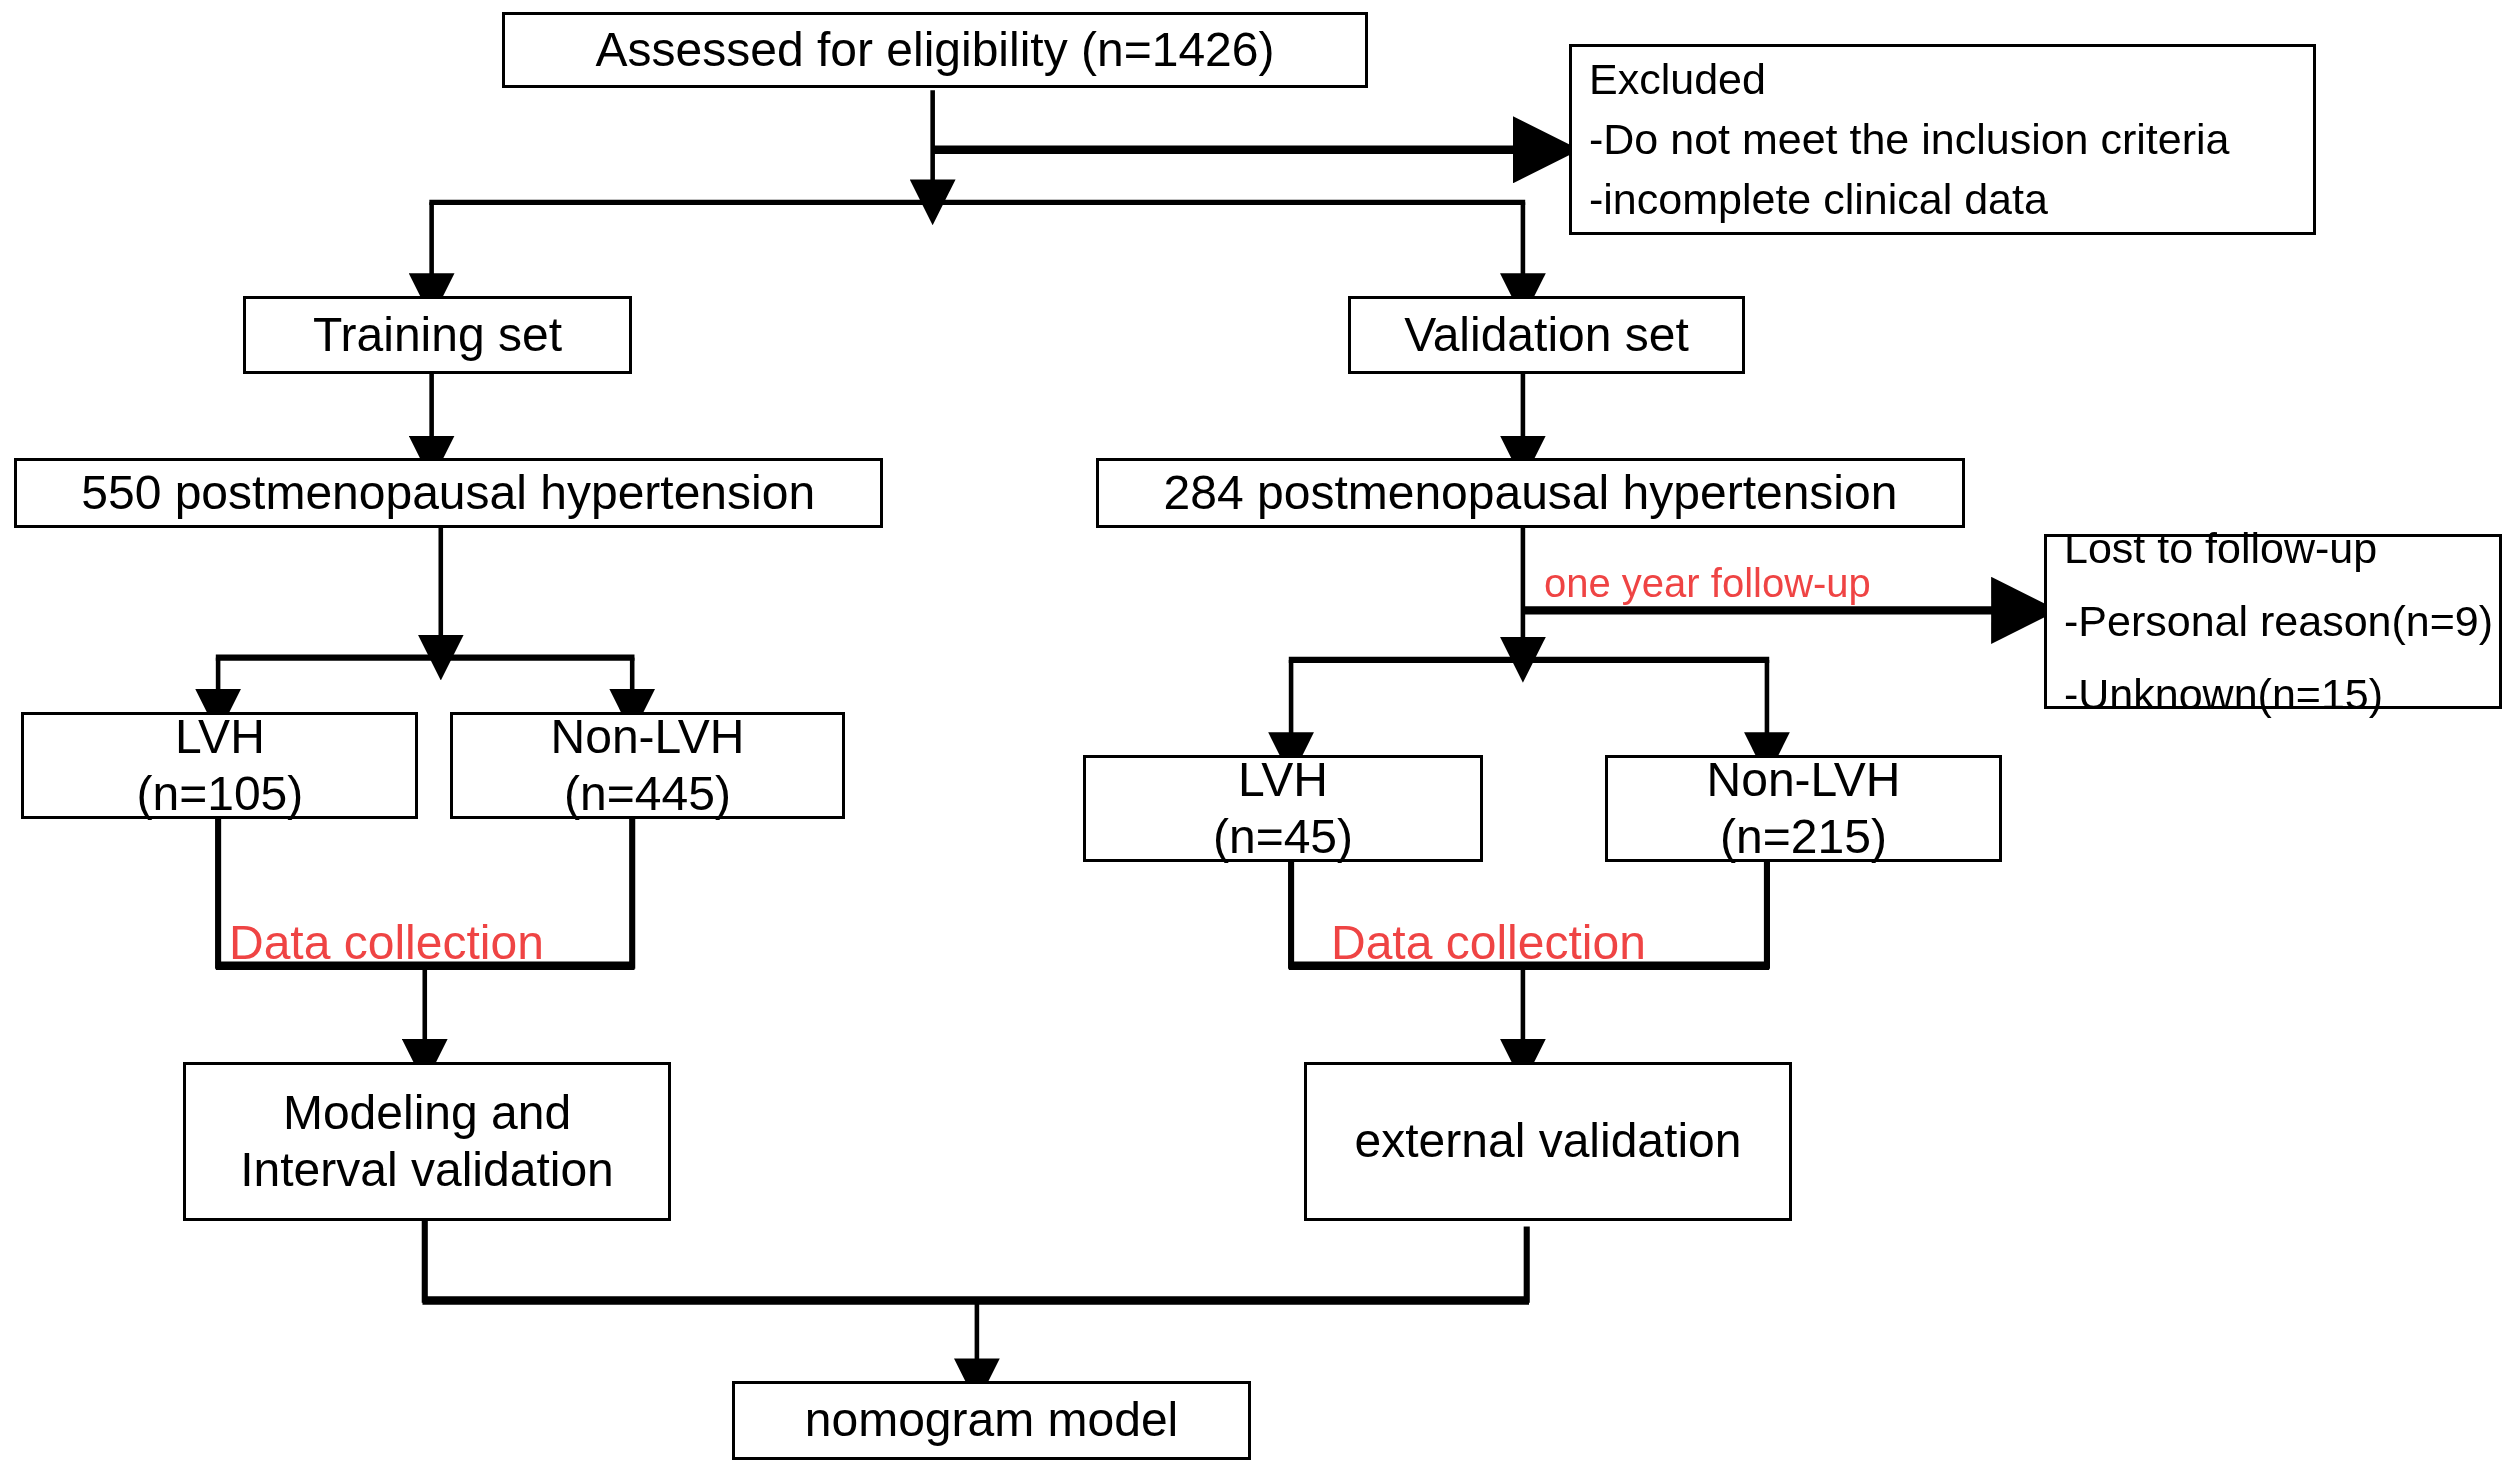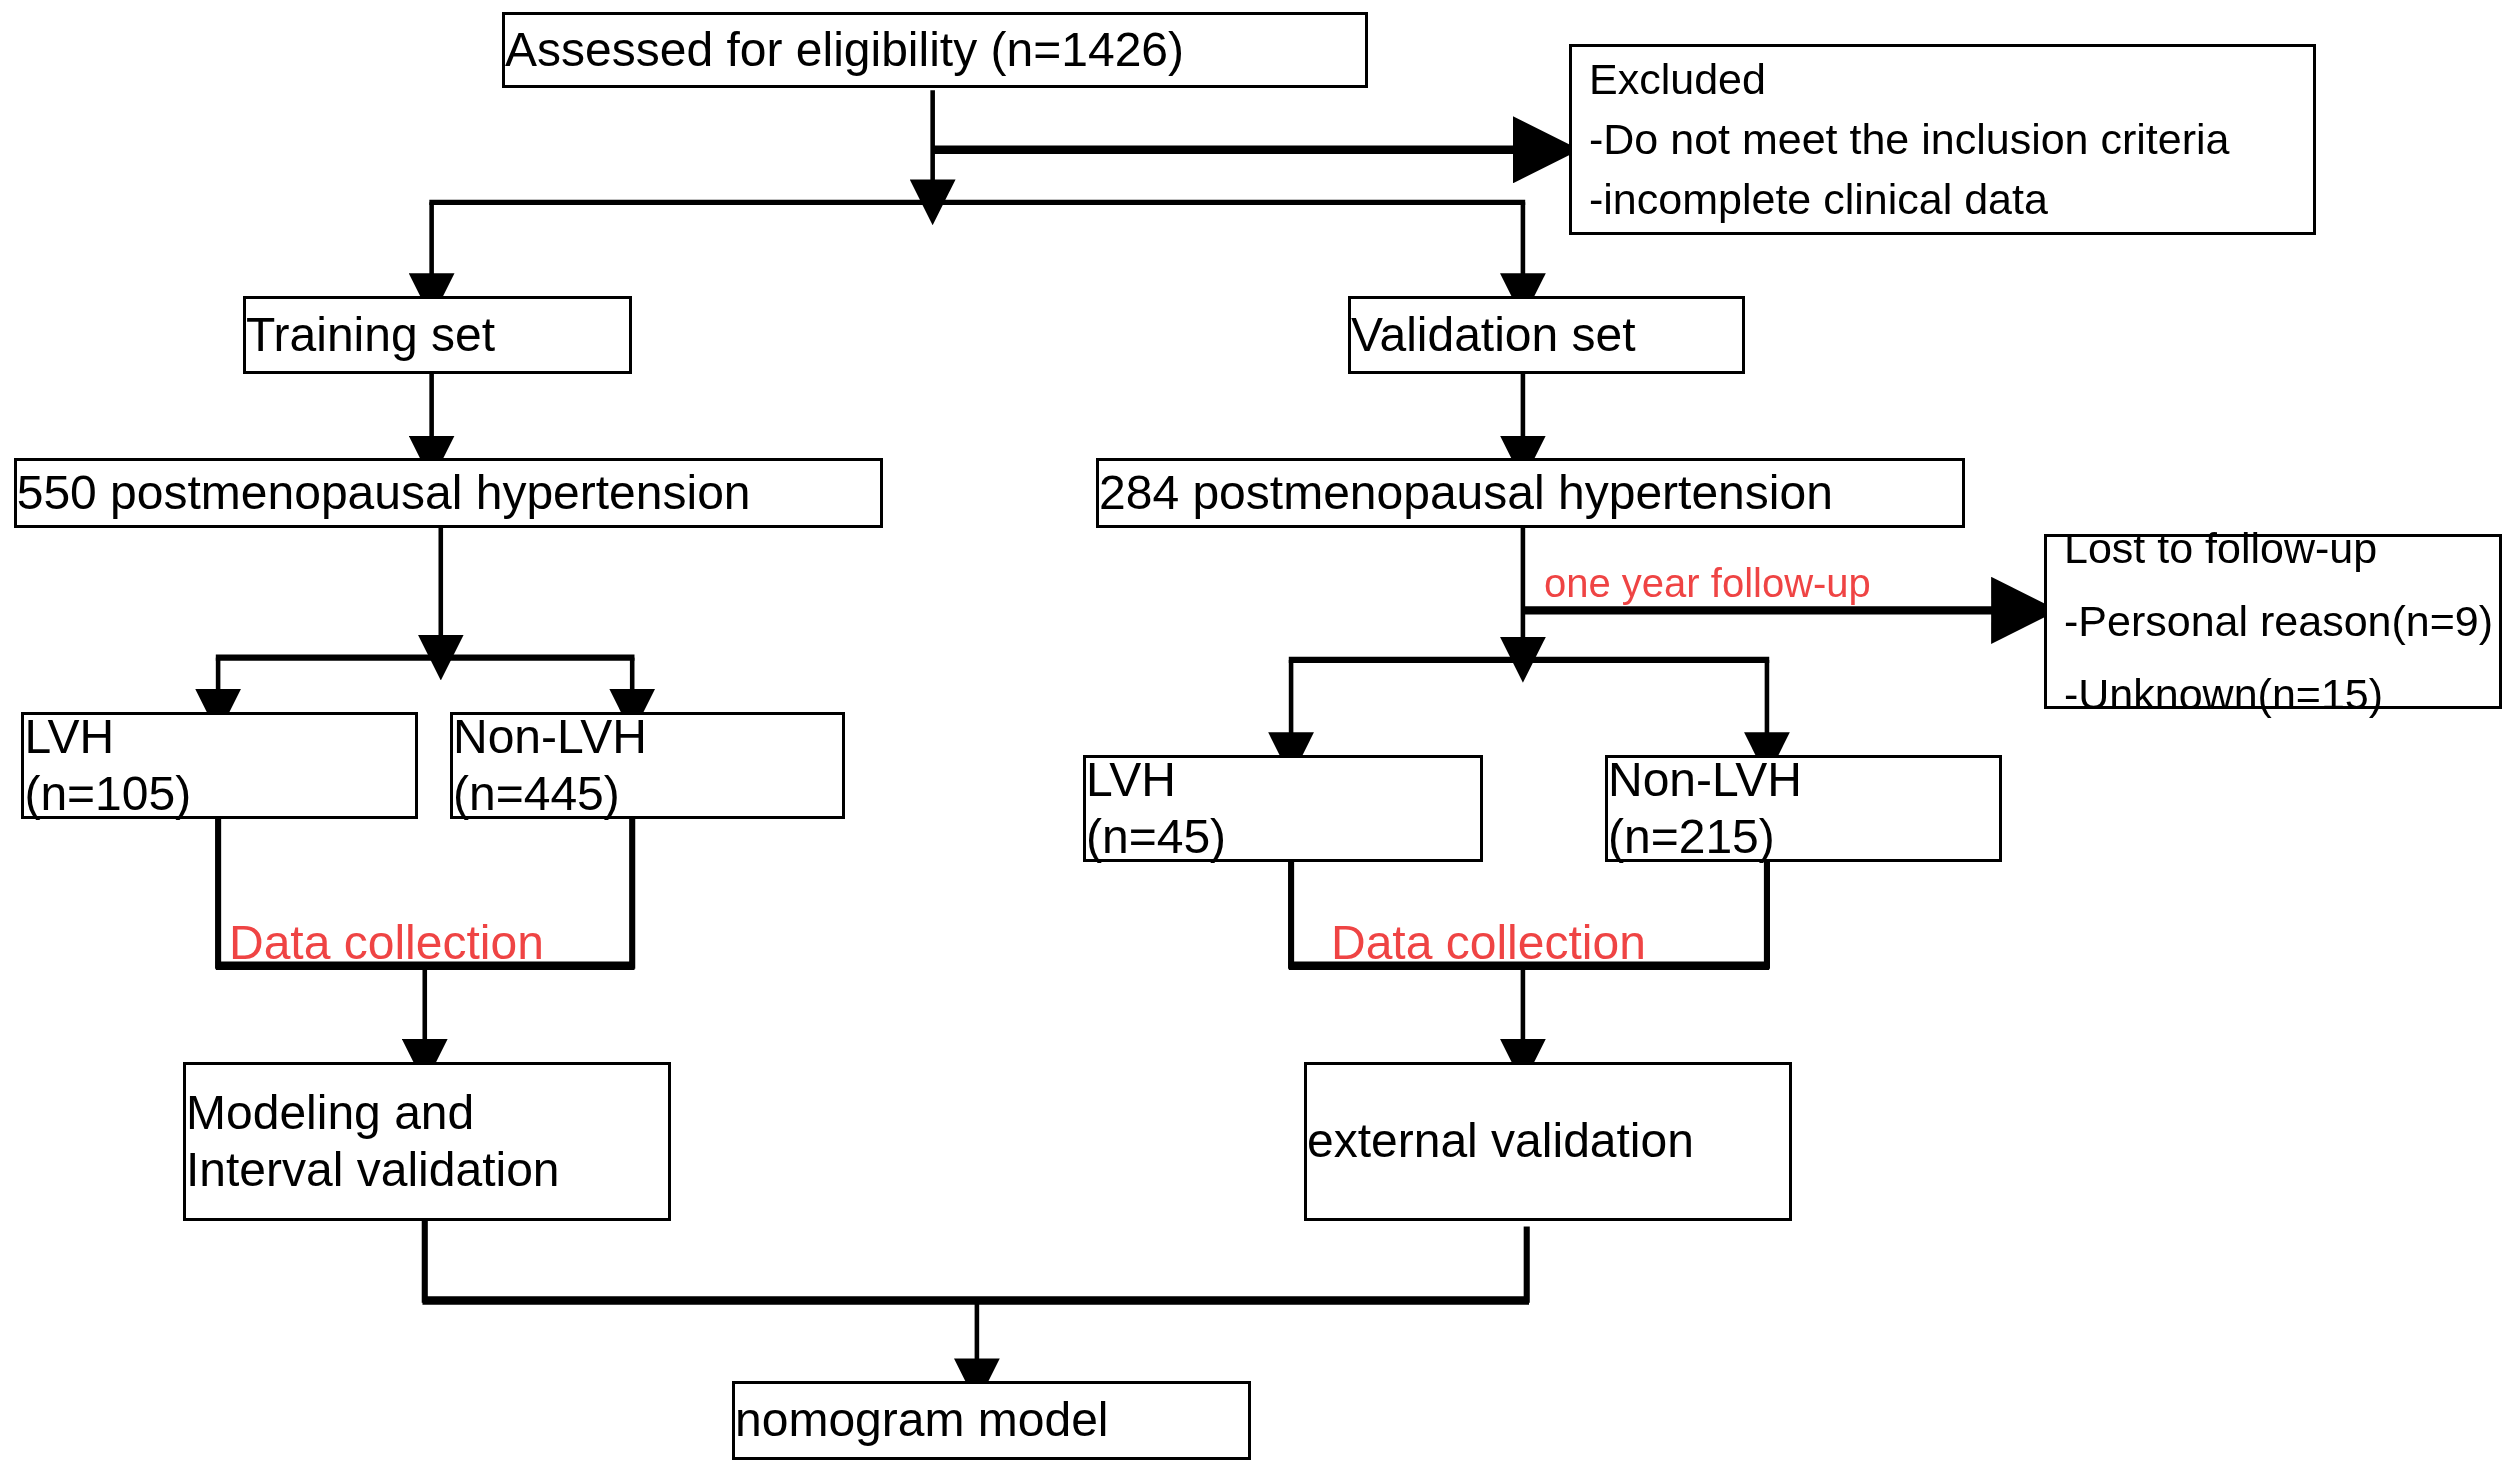--- a/index.html
+++ b/index.html
@@ -23,21 +23,21 @@
     height: 1467px;
     pointer-events: none;
   }
   .node {
     position: absolute;
     box-sizing: border-box;
     border: 3.1px solid #000000;
     background: #ffffff;
     display: flex;
     flex-direction: column;
-    align-items: flex-start;
+    align-items: center;
     justify-content: center;
     color: #000000;
     line-height: 1.18;
     text-align: center;
     white-space: nowrap;
   }
   .node.left-align {
     align-items: flex-start;
     text-align: center;
     padding-left: 17px;

